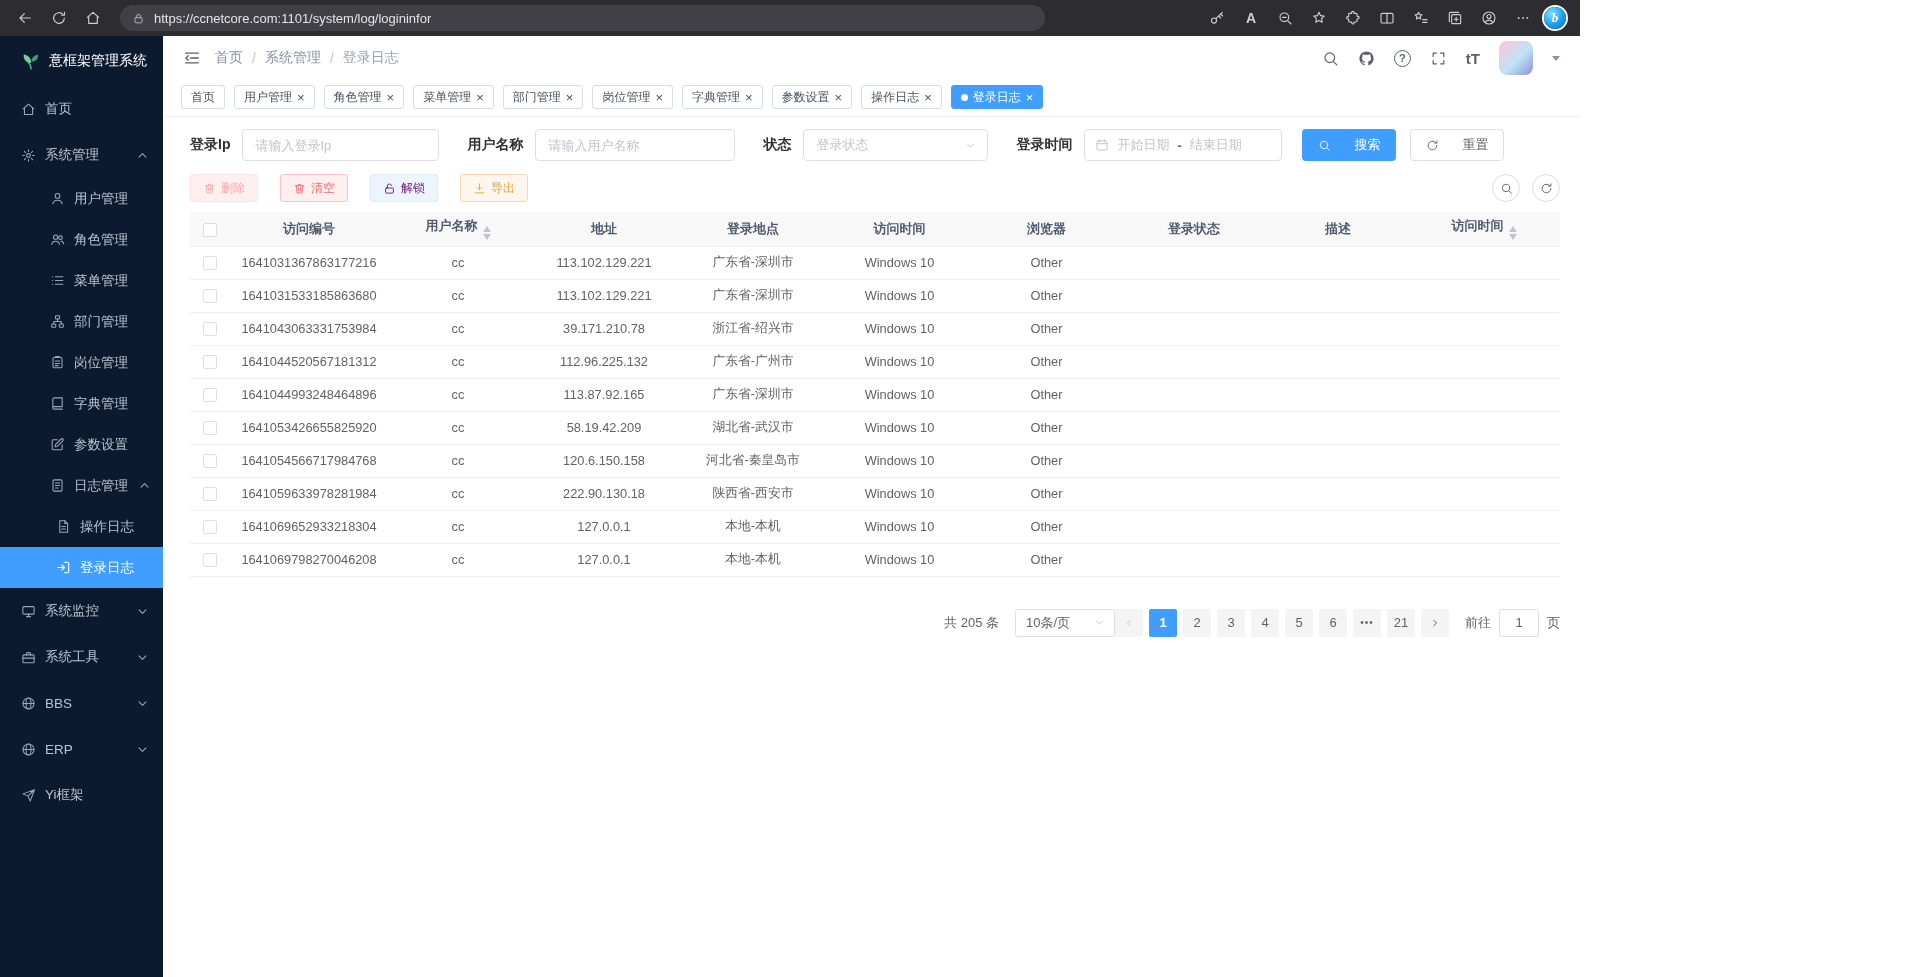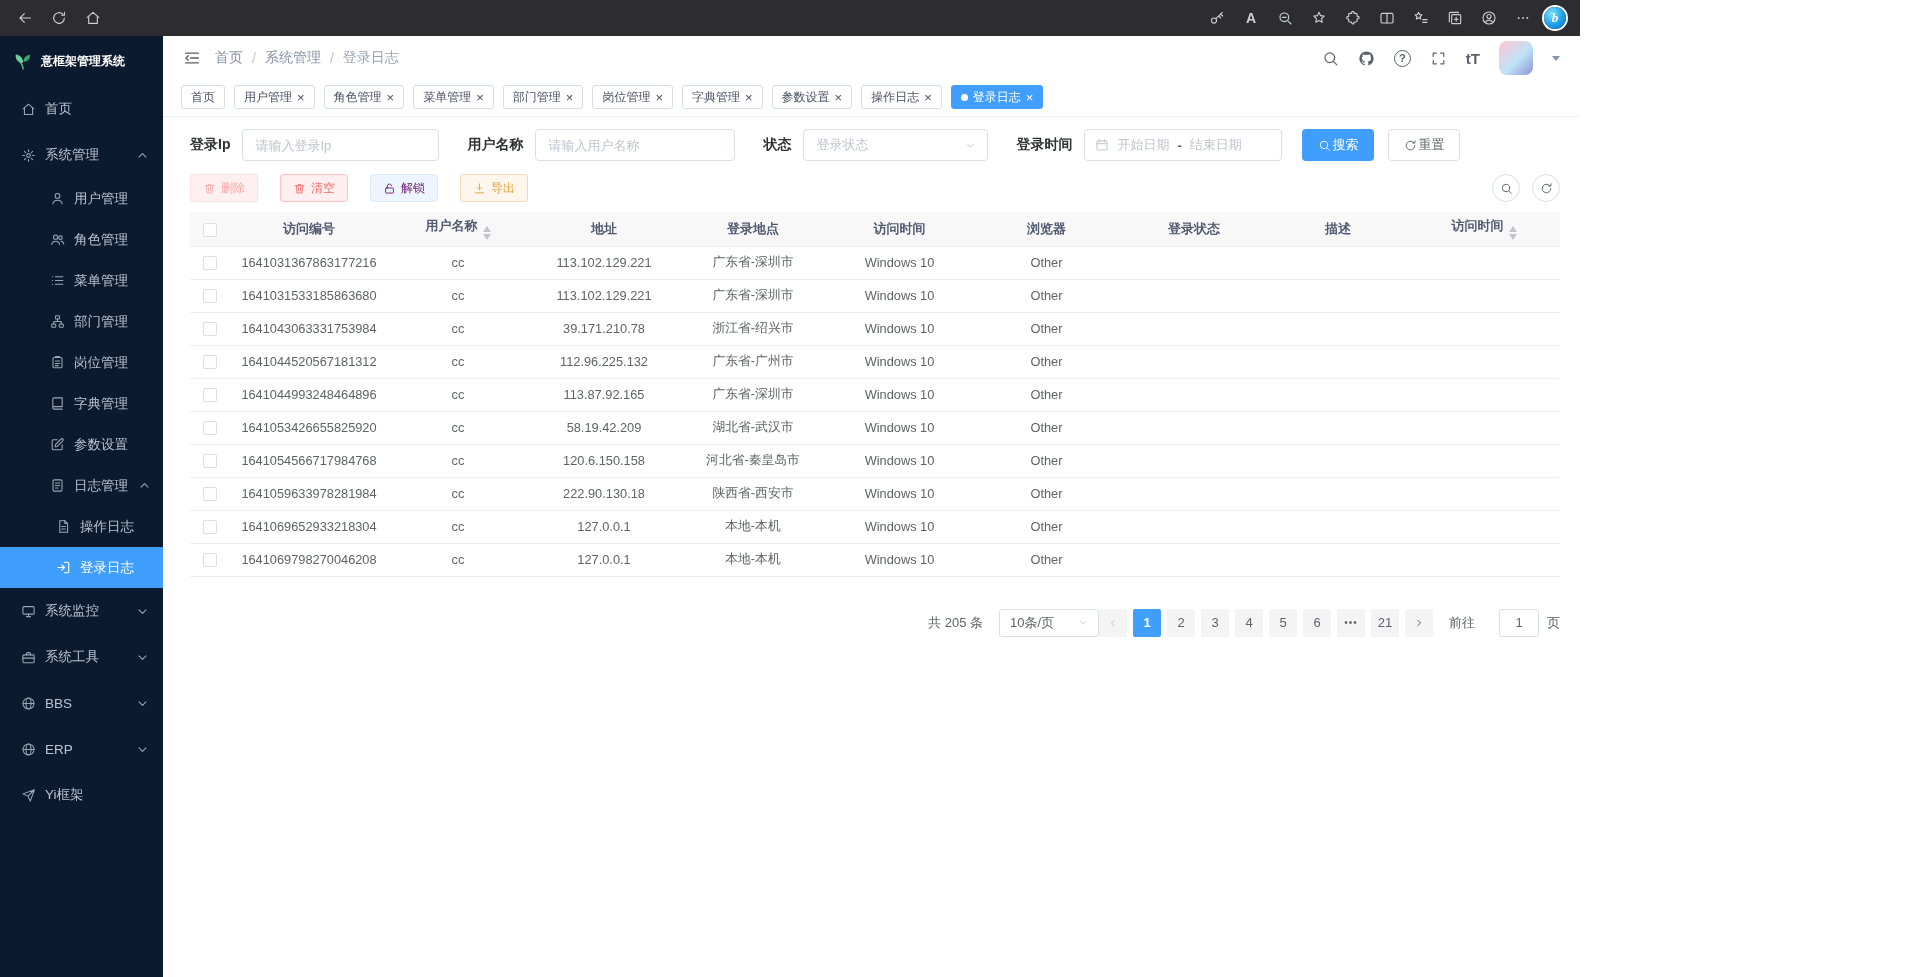--- a/index.html
+++ b/index.html
@@ -23,22 +23,22 @@
   .browser-right{margin-left:auto;display:flex;align-items:center}
   .ra{font-size:14px;font-weight:700}
   .bing{width:22px;height:22px;border-radius:50%;margin:0 6px 0 4px;
     background:radial-gradient(circle at 35% 30%,#7fe3f9,#1e9de8 55%,#0b6fd0);
     box-shadow:0 0 0 2px #fff;display:flex;align-items:center;justify-content:center;
     color:#fff;font-weight:700;font-style:italic;font-size:13px;font-family:"Liberation Serif",serif}
 
   
   .app{display:flex;height:941px}
   .sidebar{width:163px;background:#0b1a2e;flex-shrink:0;color:#b9c3d1;overflow:hidden}
-  .logo{height:50px;display:flex;align-items:center;gap:8px;padding:0 13px;color:#fff;
-    font-weight:700;font-size:12px;white-space:nowrap}
+  .logo{height:50px;display:flex;align-items:center;gap:8px;padding:0 21px;color:#fff;
+    font-weight:400;font-size:14px;white-space:nowrap}
   .logo .icon{font-size:20px}
   .menu-item{display:flex;align-items:center;gap:9px;font-size:13.5px;cursor:pointer;
     color:#b9c3d1;white-space:nowrap}
   .menu-item .icon{font-size:15px;color:#9aa6b5}
   .menu-item.root{height:46px;padding:0 13px 0 21px}
   .menu-item.sub{height:41px;padding:0 13px 0 50px}
   .menu-item.sub2{height:41px;padding:0 13px 0 56px}
   .menu-item.active{background:#409eff;color:#fff}
   .menu-item.active .icon{color:#fff}
   .chev{margin-left:auto;font-size:12px;color:#8b97a7}
@@ -81,21 +81,21 @@
   .f-input::placeholder{color:#bfc4cd}
   .w197{width:197px}.w200{width:200px}
   .select-box{width:185px;height:32px;border:1px solid #dcdfe6;border-radius:4px;display:flex;
     align-items:center;justify-content:space-between;padding:0 10px 0 12px;cursor:pointer;background:#fff}
   .ph{color:#bfc4cd;font-size:13px;white-space:nowrap}
   .sel-caret{color:#c0c4cc;font-size:13px}
   .date-box{width:198px;height:32px;border:1px solid #dcdfe6;border-radius:4px;display:flex;
     align-items:center;padding:0 10px;gap:8px;cursor:pointer;background:#fff}
   .date-box .cal{font-size:14px;color:#c0c4cc}
   .dash{color:#606266;font-weight:700;font-size:13px}
-  .btn{height:32px;border-radius:4px;font-size:13px;display:inline-flex;align-items:center;gap:1px;
+  .btn{height:32px;border-radius:4px;font-size:13px;display:inline-flex;align-items:center;gap:23px;
     cursor:pointer;border:1px solid transparent;padding:0 15px}
   .btn .icon{font-size:13px}
   .btn-search{background:#409eff;color:#fff;margin-left:-8px}
   .btn-reset{background:#fff;color:#606266;border-color:#dcdfe6;margin-left:14px}
 
   .toolbar-row{display:flex;align-items:center;margin-bottom:10px}
   .tbtn{height:28px;border-radius:3px;padding:0 12px;font-size:12px;display:inline-flex;
     align-items:center;gap:5px;border:1px solid;cursor:pointer;margin-right:22px}
   .tbtn .icon{font-size:13px}
   .tbtn.delete{color:#f9a7a7;background:#fef0f0;border-color:#fde2e2}
@@ -124,21 +124,21 @@
   .size-select{width:100px;height:28px;border:1px solid #dcdfe6;border-radius:3px;display:flex;
     align-items:center;justify-content:space-between;padding:0 8px 0 10px;cursor:pointer;
     margin-right:0;background:#fff}
   .pager{display:flex;align-items:center;gap:6px}
   .pg-btn{min-width:28px;height:28px;background:#f4f4f5;border-radius:2px;display:inline-flex;
     align-items:center;justify-content:center;font-size:13px;color:#606266;padding:0 4px;cursor:pointer}
   .pg-btn svg{width:12px;height:12px;stroke-width:2}
   .pg-btn.active{background:#409eff;color:#fff;font-weight:700}
   .pg-btn.disabled{color:#c0c4cc}
   .pg-ellipsis{font-size:10px;letter-spacing:1px}
-  .pg-goto-label{margin:0 24px 0 16px;white-space:nowrap}
+  .pg-goto-label{margin:0 8px 0 16px;white-space:nowrap}
   .goto-input{width:40px;height:28px;border:1px solid #dcdfe6;border-radius:3px;text-align:center;
     font-size:13px;color:#606266;outline:none}
   .pg-unit{margin-left:8px;white-space:nowrap}
 </style>
 </head>
 <body>
 
 <div class="window">
 
   <div class="browser-bar">
@@ -152,20 +152,29 @@
           <path d="M20 12a8 8 0 1 1-2.4-5.7"></path>
           <path d="M20.2 3.4v4.2H16"></path>
         </svg>
       </span>
     <span class="bicon" data-icon="home">
         <svg viewBox="0 0 24 24">
           <path d="M3.5 11 12 3.5l8.5 7.5"></path>
           <path d="M5.5 9.5V20h13V9.5"></path>
         </svg>
       </span>
+    <div class="url-box">
+      <span class="icon" data-icon="lock">
+          <svg viewBox="0 0 24 24">
+            <rect x="5.5" y="10.5" width="13" height="9.5" rx="1.5"></rect>
+            <path d="M8.5 10.5V7.8a3.5 3.5 0 0 1 7 0v2.7"></path>
+          </svg>
+        </span>
+      <span class="url-text">https://ccnetcore.com:1101/system/log/logininfor</span>
+    </div>
     <div class="browser-right">
       <span class="bicon" data-icon="key">
           <svg viewBox="0 0 24 24">
             <circle cx="7.5" cy="15.8" r="3.8"></circle>
             <path d="M10.5 13 20 3.5M14.5 9l3 3M17.5 6l3 3"></path>
           </svg>
         </span>
       <span class="bicon ra">A</span>
       <span class="bicon" data-icon="zoomout">
           <svg viewBox="0 0 24 24">

